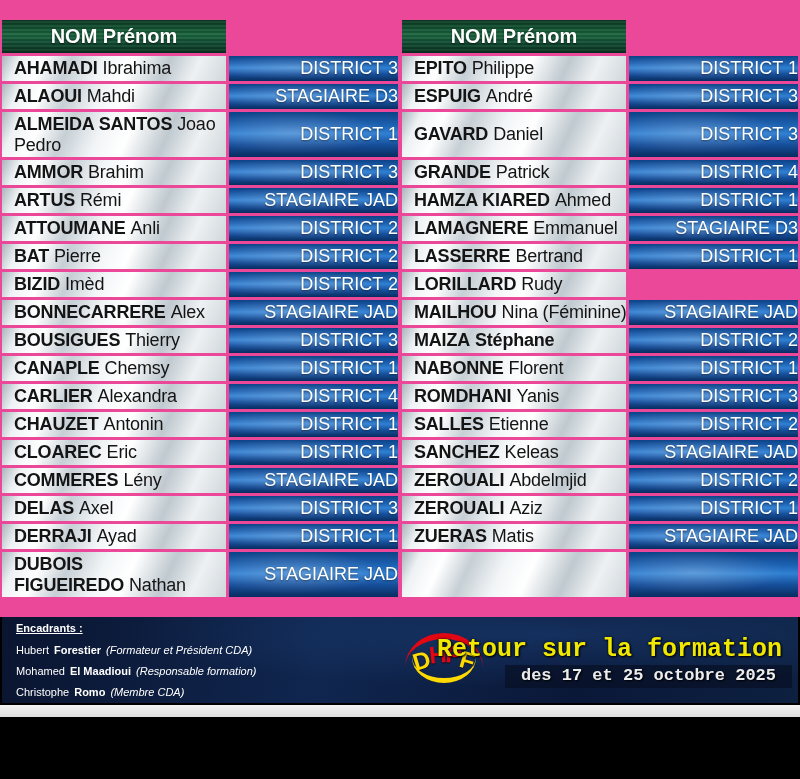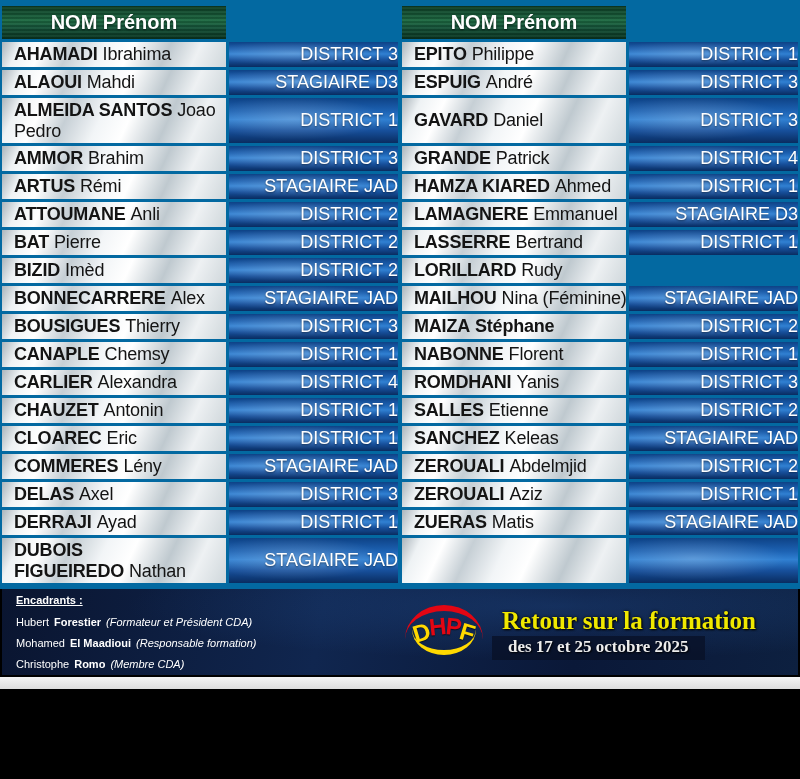--- a/index.html
+++ b/index.html
@@ -1,21 +1,21 @@
 <!DOCTYPE html>
 <html><head>
 <meta charset="utf-8">
 <style>
   html,body{margin:0;padding:0;background:#dcdcdc;}
   .poster{
     width:800px;height:779px;position:relative;overflow:hidden;
     font-family:"Liberation Sans",sans-serif;background:#000;
   }
   
-  .grid{display:flex;gap:4px;padding:6px 2px;background:#0369a1;}
+  .grid{display:flex;gap:4px;padding:20px 2px;background:#ec4899;}
   .half{flex:1;display:flex;flex-direction:column;gap:3px;}
   .row{display:flex;gap:3px;height:25px;flex:0 0 auto;}
   .row.header{height:33px;}
   .row.tall{height:45px;}
   .cell{display:flex;align-items:center;overflow:hidden;}
   .name{width:224px;padding-left:12px;box-sizing:border-box;
     background:
       linear-gradient(115deg,#aab4bb 0%,#eef2f4 8%,#ffffff 18%,#c6cfd5 30%,
         #f2f5f7 44%,#ffffff 56%,#bfc9cf 72%,#eef1f3 85%,#cfd7db 100%);
     color:#141414;font-size:18px;letter-spacing:-0.2px;white-space:nowrap;
@@ -58,21 +58,21 @@
   .logo .letters{position:absolute;top:11px;left:0;right:0;display:flex;
     justify-content:center;font-weight:800;font-size:24px;line-height:24px;
     text-shadow:0 1px 1px rgba(0,0,0,0.6);}
   .logo .letters span{display:inline-block;}
   .logo .lt0{transform:rotate(-17deg) translateY(7px);}
   .logo .lt1{transform:rotate(-6deg) translateY(1px);}
   .logo .lt2{transform:rotate(6deg) translateY(1px);}
   .logo .lt3{transform:rotate(17deg) translateY(7px);}
   
   .banner{width:300px;margin-right:6px;flex:0 0 auto;display:flex;
-    flex-direction:column;align-items:flex-start;font-family:Liberation Serif, serif;}
+    flex-direction:column;align-items:flex-end;font-family:Liberation Mono, monospace;}
   .banner-title{position:relative;font-weight:700;font-size:25px;color:#f0e800;
     padding:3px 10px;white-space:nowrap;
     text-shadow:1px 1px 2px #000,0 0 3px rgba(0,0,0,0.8);}
   .banner-title::before{content:"";position:absolute;inset:1px -4px 4px -4px;z-index:-1;
     background:linear-gradient(90deg,rgba(80,25,15,0.15) 0%,rgba(112,30,16,0.85) 12%,
       rgba(60,70,60,0.8) 30%,rgba(122,34,18,0.9) 55%,rgba(130,45,22,0.9) 85%,
       rgba(80,25,15,0.3) 100%);
     border-radius:10px/16px;transform:skewX(-6deg);}
   .banner-sub{font-weight:700;font-size:17px;color:#ececec;margin-top:-2px;
     padding:1px 16px 3px;background:rgba(8,16,38,0.75);white-space:nowrap;

